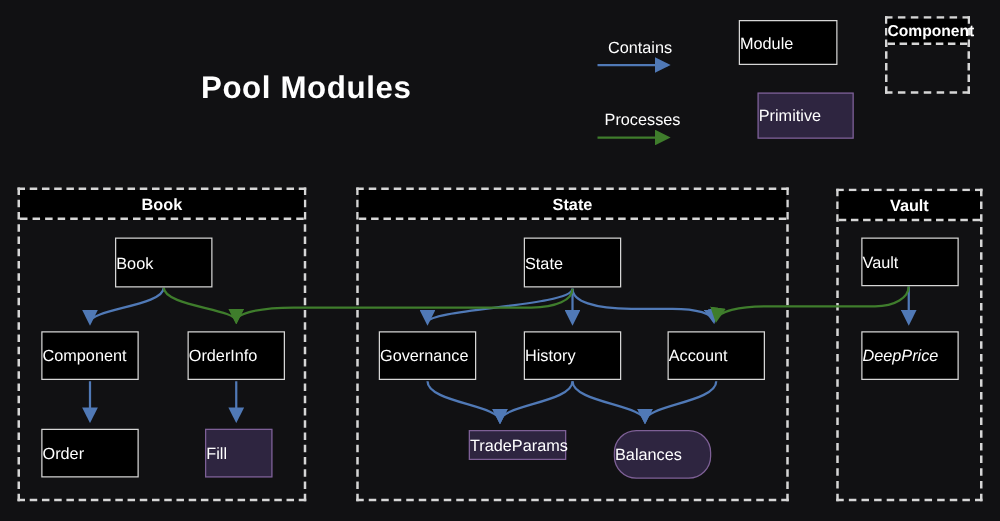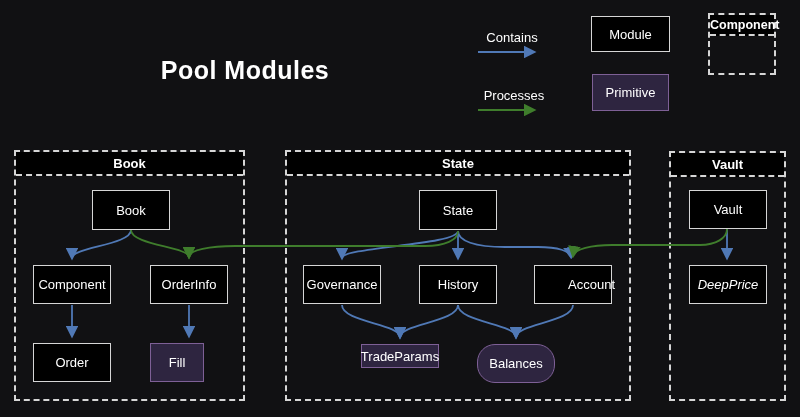--- a/index.html
+++ b/index.html
@@ -13,25 +13,25 @@
     width:800px;height:417px;position:relative;overflow:hidden;
     background:var(--background);
     font-family:"Liberation Sans",sans-serif;color:var(--text);
   }
   .title{
     position:absolute;left:145px;top:56px;width:200px;text-align:center;
     font-size:25px;font-weight:bold;letter-spacing:.5px;
   }
   .legend-label{position:absolute;font-size:13px;text-align:center;}
   .node{
-    position:absolute;box-sizing:border-box;display:flex;align-items:center;justify-content:center;
+    position:absolute;box-sizing:border-box;display:flex;align-items:center;justify-content:flex-start;
     background:var(--module_fill);border:1.5px solid var(--module_border);
     font-size:13px;color:var(--text);
   }
-  .node.primitive{background:var(--primitive_fill);border-color:var(--primitive_border);}
+  .node.primitive{background:var(--primitive_fill);border-color:var(--primitive_border);margin-left:14px;}
   .cluster{position:absolute;box-sizing:border-box;border:2px dashed var(--dash);}
   .cluster-header{
     height:22px;background:#000;border-bottom:2px dashed var(--dash);
     display:flex;align-items:center;justify-content:center;
     font-size:13px;font-weight:bold;color:var(--text);
   }
   .component-box{position:absolute;box-sizing:border-box;border:2px dashed var(--dash);}
   .component-header{
     background:#000;border-bottom:2px dashed var(--dash);
     font-size:12.5px;font-weight:bold;text-align:center;padding:3px 0 2px 0;color:var(--text);
@@ -119,21 +119,21 @@
 
 <div class="node" style="left:419px;top:190px;width:78px;height:40px;">
   <span>State</span>
 </div>
 <div class="node" style="left:303px;top:265px;width:78px;height:39px;">
   <span>Governance</span>
 </div>
 <div class="node" style="left:419px;top:265px;width:78px;height:39px;">
   <span>History</span>
 </div>
-<div class="node" style="left:534px;top:265px;width:78px;height:39px;padding-left:37px;">
+<div class="node" style="left:534px;top:265px;width:78px;height:39px;">
   <span>Account</span>
 </div>
 <div class="node primitive" style="left:361px;top:344px;width:78px;height:24px;">
   <span>TradeParams</span>
 </div>
 <div class="node primitive" style="left:477px;top:344px;width:78px;height:39px;border-radius:18px;">
   <span>Balances</span>
 </div>
 
 <div class="node" style="left:689px;top:190px;width:78px;height:39px;">

